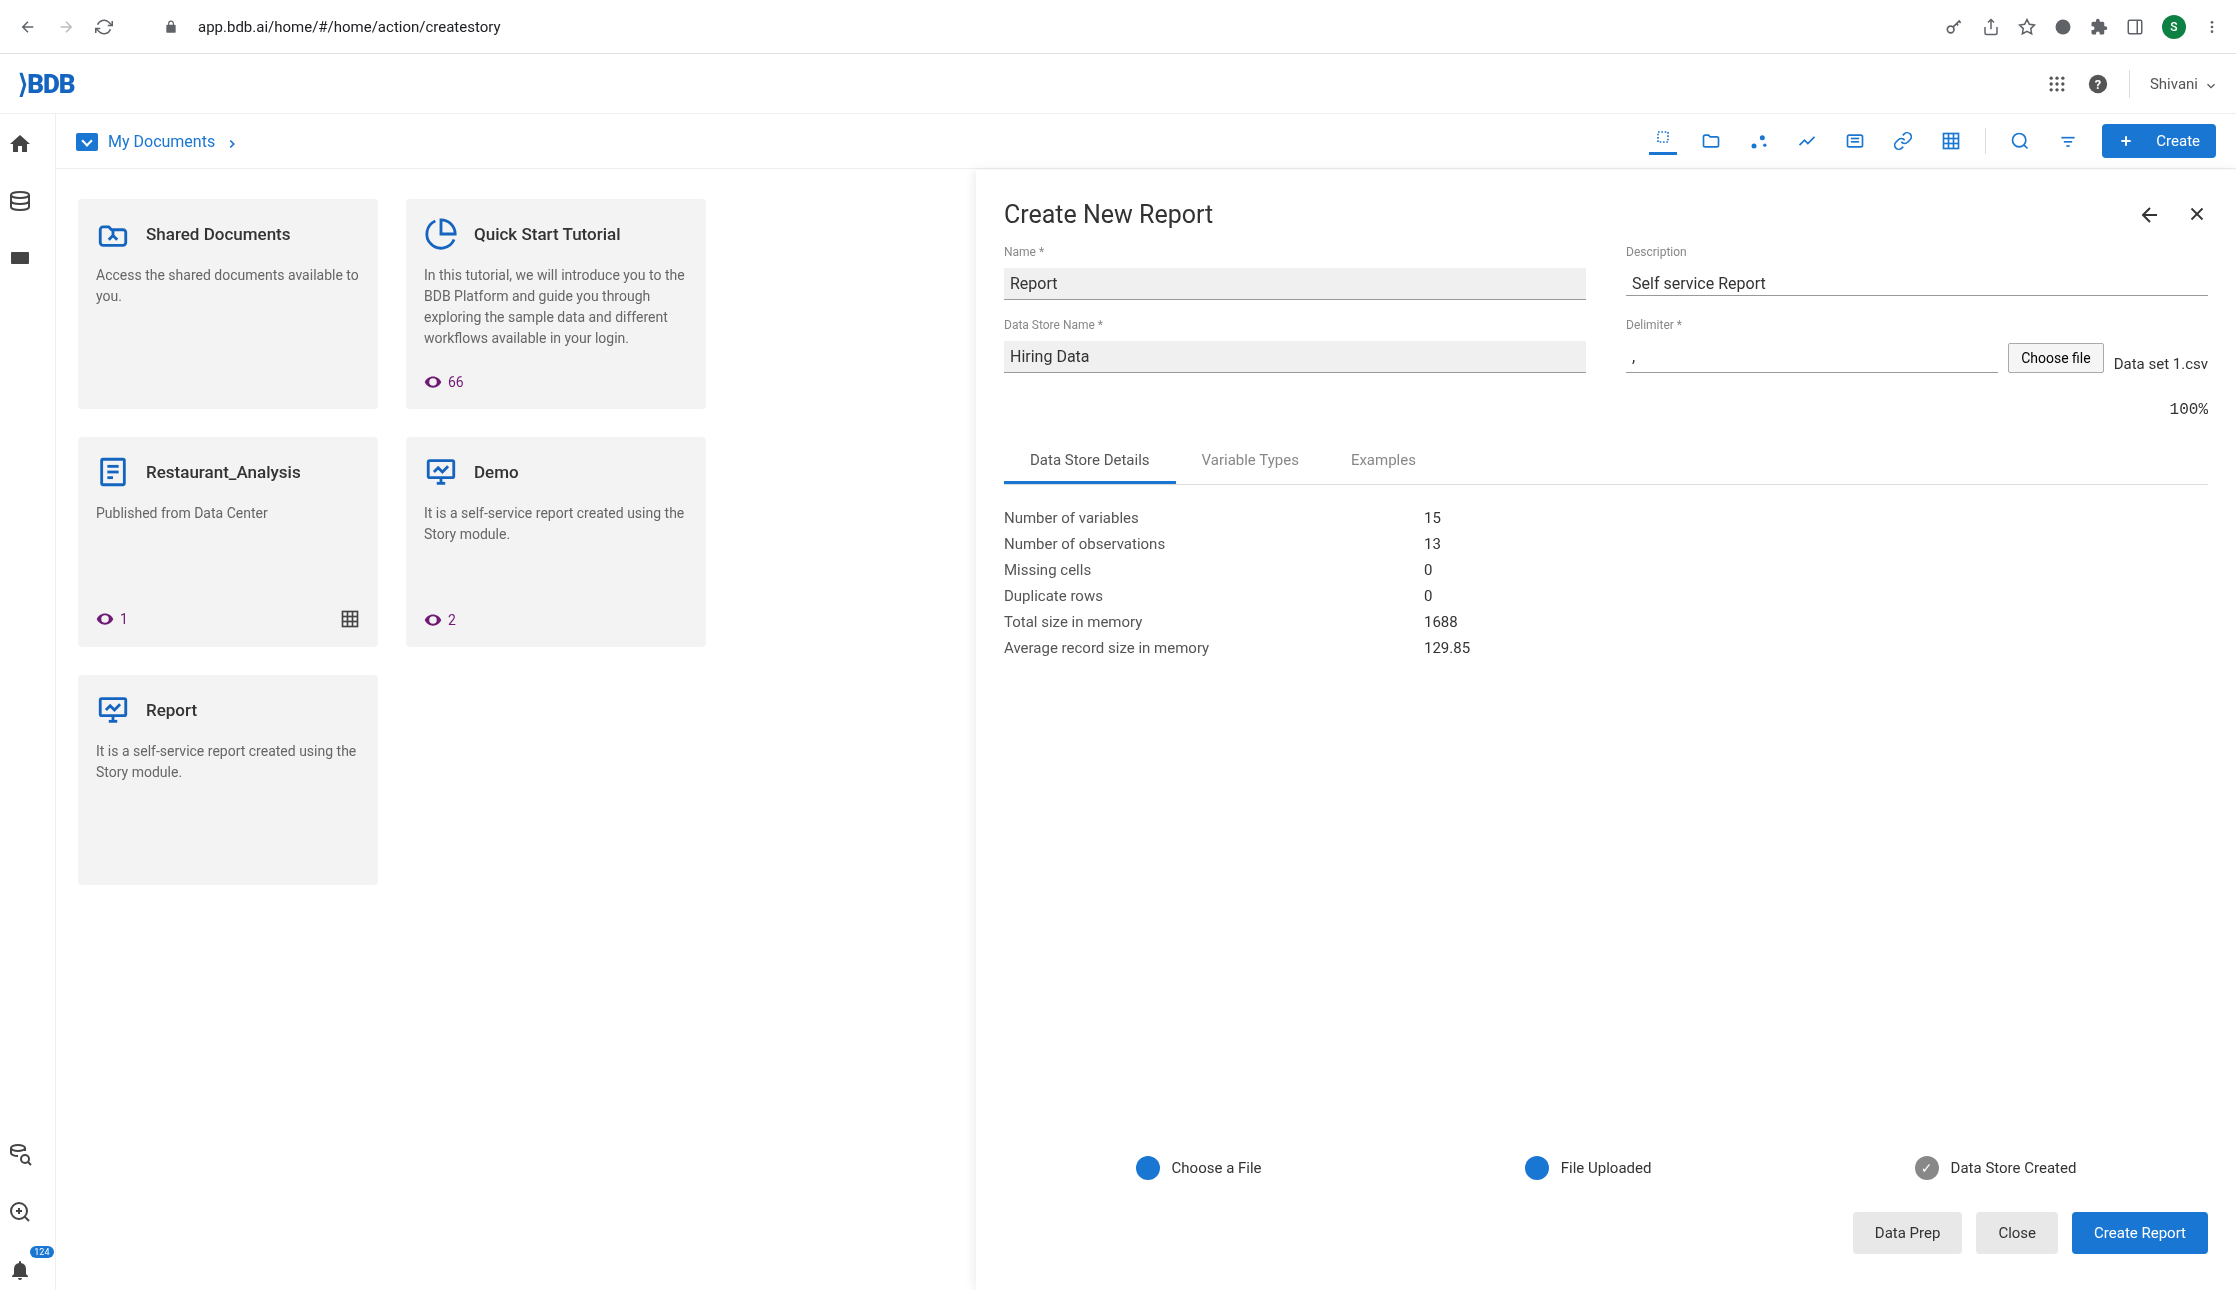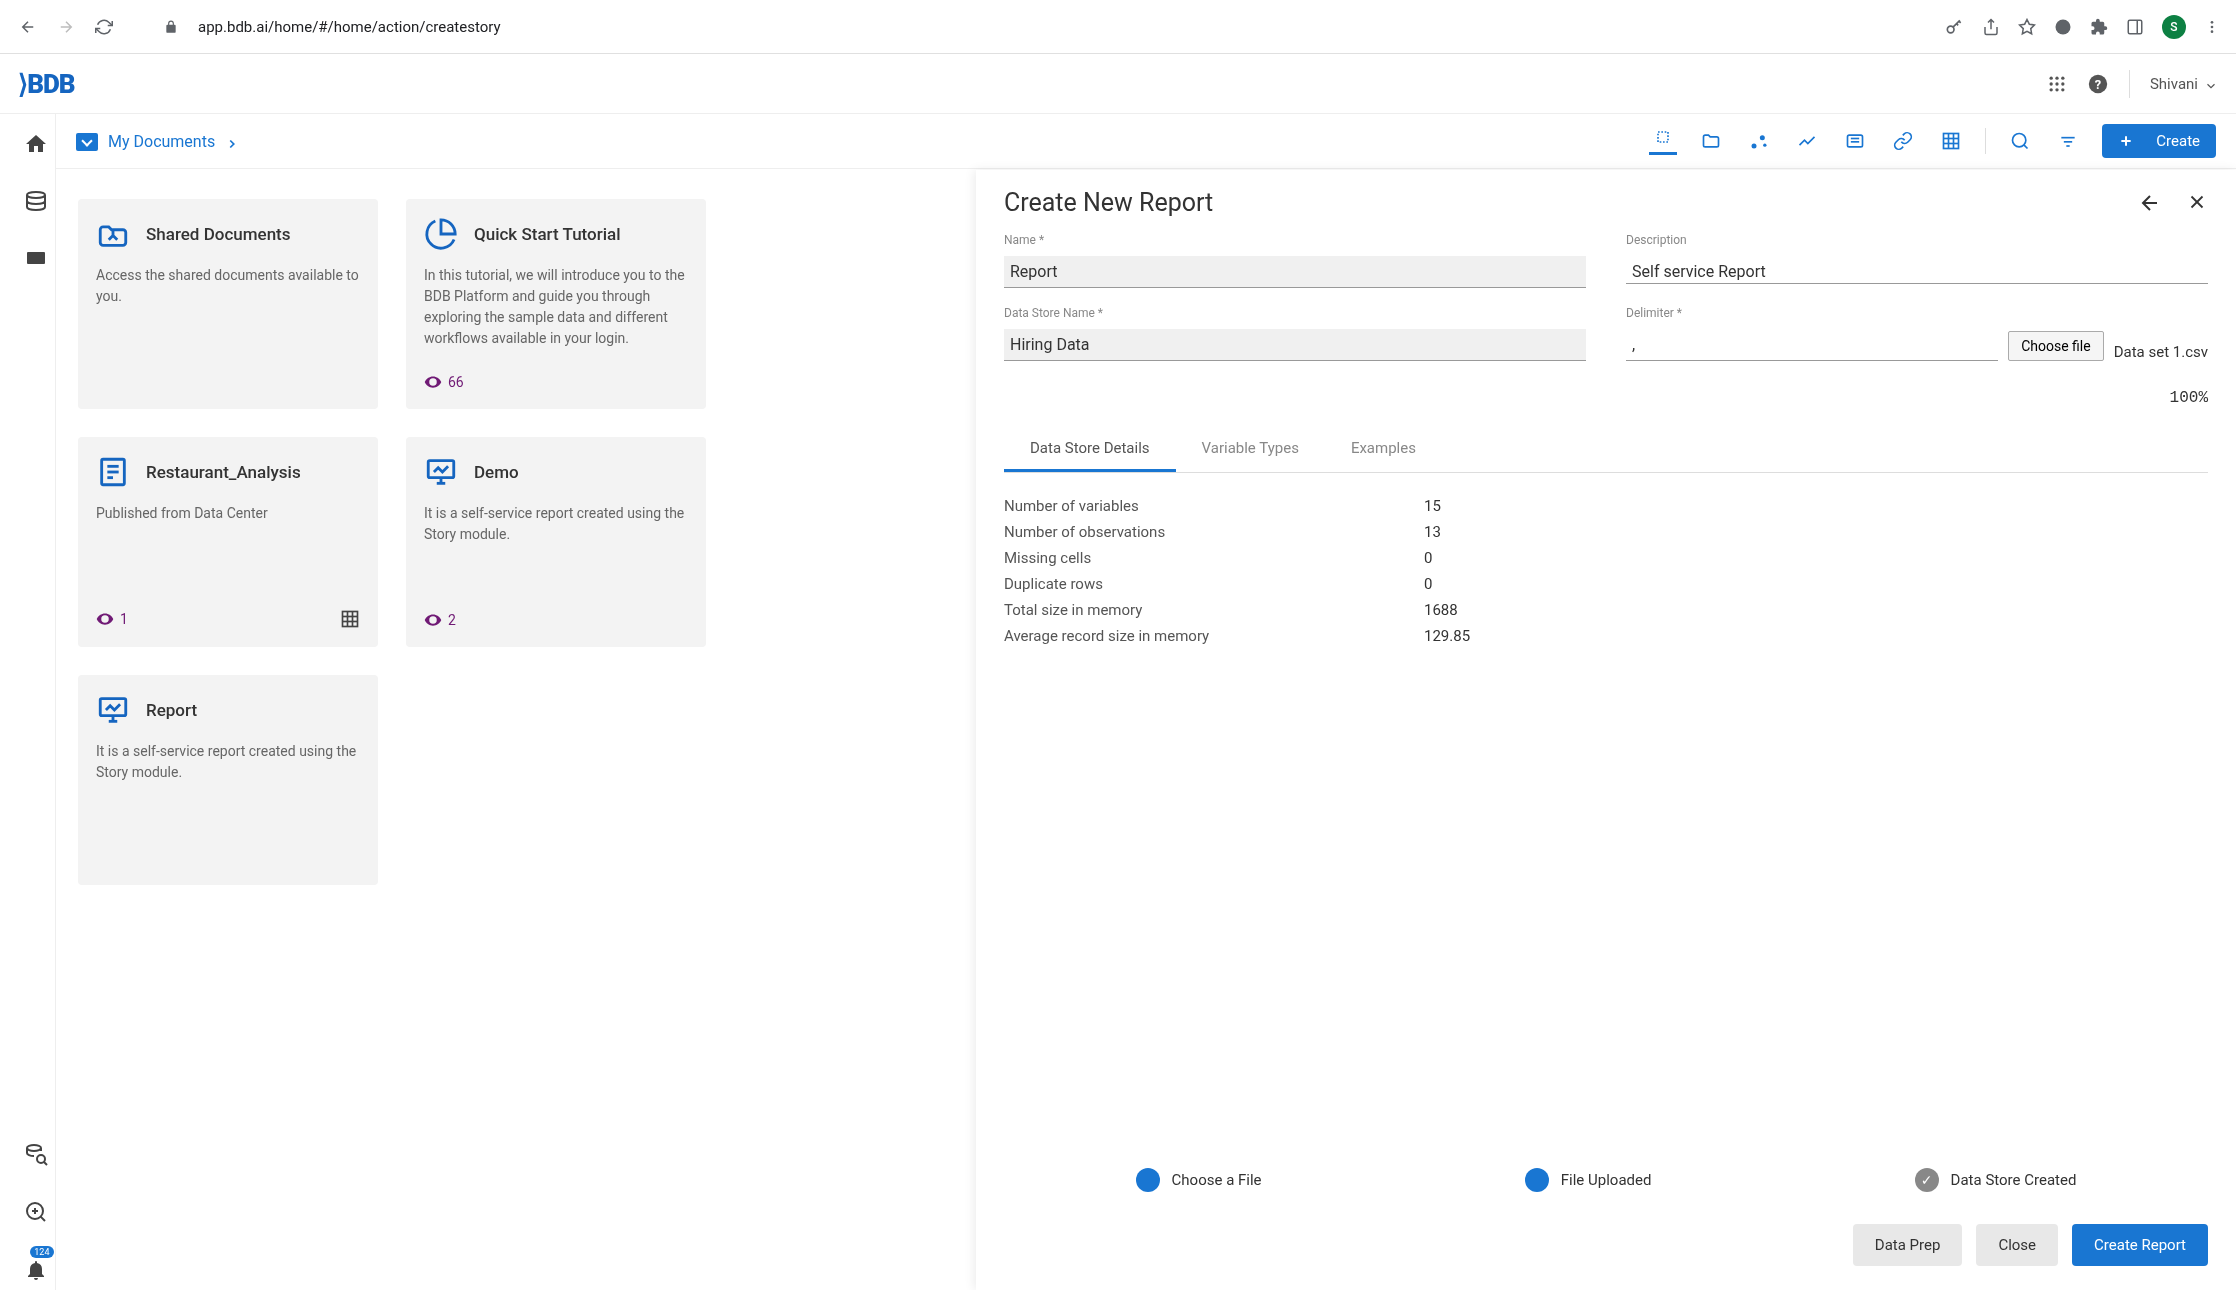--- a/index.html
+++ b/index.html
@@ -18,21 +18,21 @@
 .app-header { display: flex; align-items: center; padding: 10px 18px; border-bottom: 1px solid #eee; height: 60px; }
 .logo { font-weight: 900; font-size: 28px; color: #1565c0; letter-spacing: -1px; }
 .app-header-right { margin-left: auto; display: flex; align-items: center; gap: 20px; }
 .grid-icon, .help-icon { color: #555; cursor: pointer; }
 .divider { width: 1px; height: 28px; background: #ddd; }
 .user-chip { display: flex; align-items: flex-end; gap: 6px; color: #555; cursor: pointer; font-size: 15px; }
 
 
 .main { display: flex; height: calc(100% - 114px); position: relative; }
 .sidebar { width: 56px; background: #fff; border-right: 1px solid #eee; display: flex; flex-direction: column; align-items: center; padding-top: 10px; gap: 18px; }
-.sidebar-item { width: 40px; height: 40px; display: flex; align-items: center; justify-content: flex-end; color: #444; cursor: pointer; border-radius: 4px; }
+.sidebar-item { width: 40px; height: 40px; display: flex; align-items: center; justify-content: flex-start; color: #444; cursor: pointer; border-radius: 4px; }
 .sidebar-spacer { flex: 1; }
 .notif-badge { position: relative; }
 .notif-count { position: absolute; top: -4px; right: -6px; background: #1976d2; color: #fff; font-size: 9px; padding: 1px 4px; border-radius: 8px; }
 
 .content { flex: 1; display: flex; flex-direction: column; }
 .topbar { display: flex; align-items: center; padding: 10px 20px; border-bottom: 1px solid #eee; }
 .breadcrumb { display: flex; align-items: flex-end; gap: 10px; color: #1976d2; font-size: 16px; }
 .mail-icon { width: 22px; height: 18px; background: #1976d2; border-radius: 2px; position: relative; }
 .mail-icon::after { content: ""; position: absolute; left: 50%; top: 45%; width: 6px; height: 6px; border-right: 2px solid #fff; border-bottom: 2px solid #fff; transform: translate(-50%,-50%) rotate(45deg); }
 .topbar-right { margin-left: auto; display: flex; align-items: center; gap: 20px; }
@@ -44,21 +44,21 @@
 .cards { padding: 30px 22px; display: grid; grid-template-columns: repeat(3, 300px); gap: 28px; align-content: start; }
 .card { background: #f3f3f3; border-radius: 4px; padding: 18px; min-height: 210px; display: flex; flex-direction: column; }
 .card-head { display: flex; align-items: center; gap: 16px; margin-bottom: 14px; }
 .card-icon { color: #1565c0; }
 .card-title { font-size: 17px; font-weight: 500; color: #333; }
 .card-desc { font-size: 14px; color: #666; line-height: 1.5; flex: 1; }
 .card-foot { display: flex; align-items: center; gap: 6px; margin-top: 12px; color: #701a75; }
 .card-foot-right { margin-left: auto; color: #444; }
 
 
-.panel { position: absolute; top: 56px; right: 0; width: 1260px; bottom: 0; background: #fff; box-shadow: -2px 0 10px rgba(0,0,0,0.08); display: flex; flex-direction: column; padding: 18px 28px; }
+.panel { position: absolute; top: 56px; right: 0; width: 1260px; bottom: 0; background: #fff; box-shadow: -2px 0 10px rgba(0,0,0,0.08); display: flex; flex-direction: column; padding: 30px 28px; }
 .panel-head { display: flex; align-items: center; margin-bottom: 16px; }
 .panel-title { font-size: 25px; font-weight: 400; color: #333; }
 .panel-head-actions { margin-left: auto; display: flex; gap: 24px; color: #333; }
 .panel-head-actions span { cursor: pointer; font-size: 22px; }
 
 .form-row { display: flex; gap: 40px; margin-bottom: 18px; }
 .form-col { flex: 1; display: flex; flex-direction: column; gap: 7px; }
 .form-label { font-size: 12px; color: #888; margin-bottom: 2px; }
 .form-input { border: none; border-bottom: 1px solid #999; background: #f0f0f0; padding: 6px 6px; font-size: 16px; color: #333; outline: none; }
 .form-input.clear { background: transparent; }

